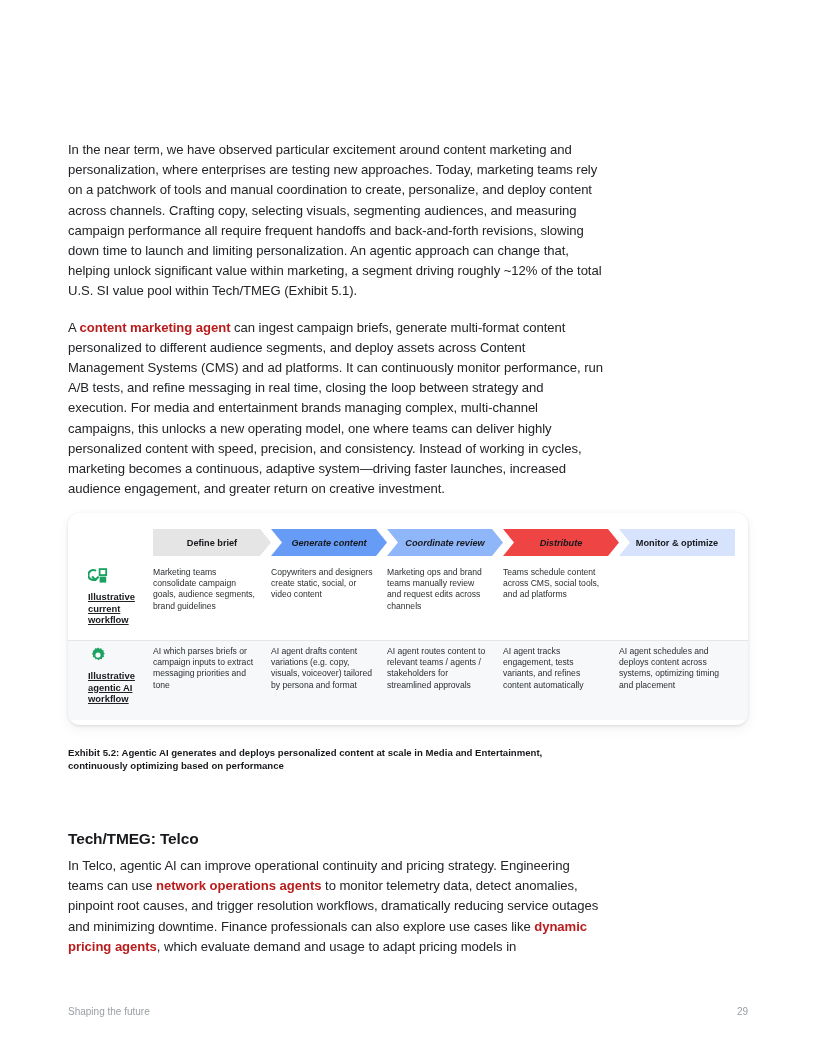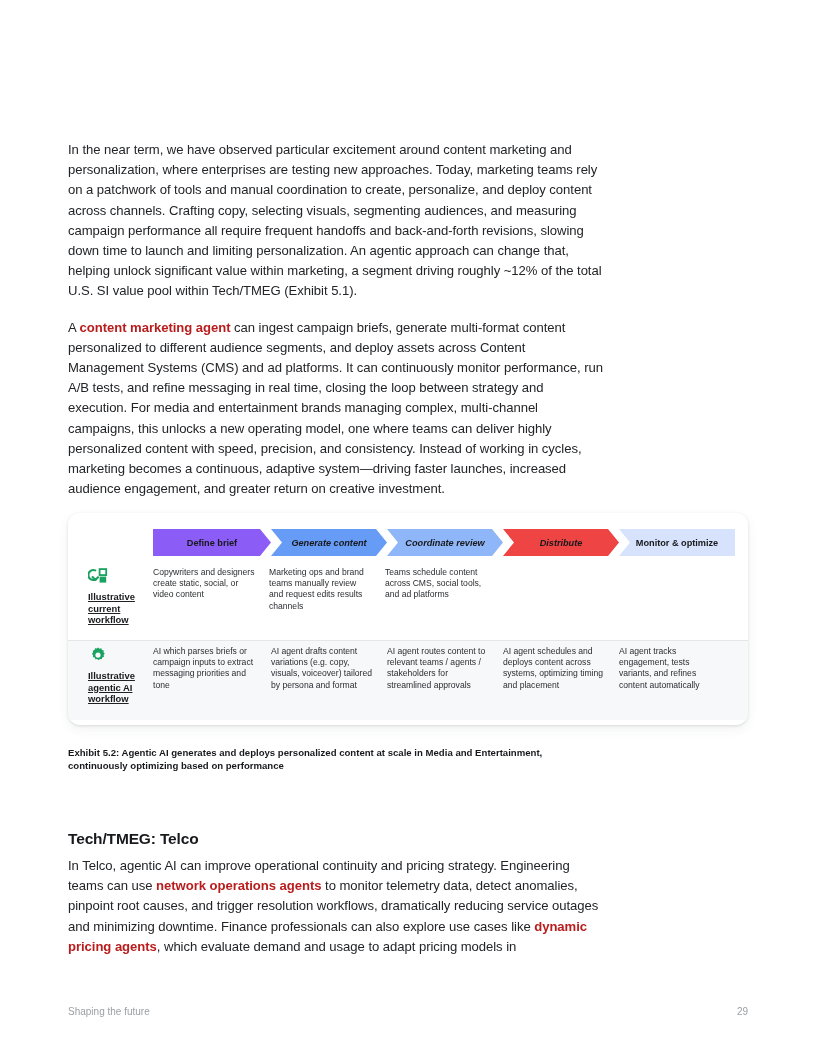--- a/index.html
+++ b/index.html
@@ -174,21 +174,21 @@
 <div class="page">
 
   <div class="content">
     <p class="body-text">In the near term, we have observed particular excitement around content marketing and personalization, where enterprises are testing new approaches. Today, marketing teams rely on a patchwork of tools and manual coordination to create, personalize, and deploy content across channels. Crafting copy, selecting visuals, segmenting audiences, and measuring campaign performance all require frequent handoffs and back-and-forth revisions, slowing down time to launch and limiting personalization. An agentic approach can change that, helping unlock significant value within marketing, a segment driving roughly ~12% of the total U.S. SI value pool within Tech/TMEG (Exhibit 5.1).</p>
     <p class="body-text"><span>A </span><b>content marketing agent</b><span> can ingest campaign briefs, generate multi-format content personalized to different audience segments, and deploy assets across Content Management Systems (CMS) and ad platforms. It can continuously monitor performance, run A/B tests, and refine messaging in real time, closing the loop between strategy and execution. For media and entertainment brands managing complex, multi-channel campaigns, this unlocks a new operating model, one where teams can deliver highly personalized content with speed, precision, and consistency. Instead of working in cycles, marketing becomes a continuous, adaptive system—driving faster launches, increased audience engagement, and greater return on creative investment.</span></p>
   </div>
 
   <div class="exhibit-card">
 
     <div class="chev-bar">
-      <div class="chev c0" style="background: #8b5cf6;">
+      <div class="chev c0" style="background: #e5e5e5;">
           <span>Define brief</span>
         </div>
       <div class="chev c1" style="background: rgb(102, 155, 246);">
           <span>Generate content</span>
         </div>
       <div class="chev c2" style="background: rgb(143, 182, 248);">
           <span>Coordinate review</span>
         </div>
       <div class="chev c3" style="background: #ef4444;">
           <span>Distribute</span>
@@ -205,40 +205,41 @@
           <span class="ico">
             <svg width="20" height="20" viewBox="0 0 20 20">
               <path d="M7.3 3.4a5 5 0 1 0 0 9.2" fill="none" stroke="#1aa260" stroke-width="2.1" stroke-linecap="round"></path>
               <path d="M4.6 10.1 L7.4 13 L10 10.2" fill="none" stroke="#1aa260" stroke-width="2.1" stroke-linecap="round" stroke-linejoin="round"></path>
               <rect x="11.6" y="2.1" width="6.6" height="6" fill="none" stroke="#1aa260" stroke-width="1.8"></rect>
               <rect x="11.6" y="9.6" width="6.6" height="6" fill="#1aa260"></rect>
             </svg>
           </span>
           <div class="lbl">Illustrative current workflow</div>
         </div>
+        <div class="cell first">Marketing teams consolidate campaign goals, audience segments, brand guidelines</div>
         <div class="cell">Copywriters and designers create static, social, or video content</div>
-        <div class="cell">Marketing ops and brand teams manually review and request edits results channels</div>
+        <div class="cell">Marketing ops and brand teams manually review and request edits across channels</div>
         <div class="cell">Teams schedule content across CMS, social tools, and ad platforms</div>
       </div>
 
       <div class="row row-agentic">
         <div class="rowlabel">
           <span class="ico">
             <svg width="20" height="20" viewBox="0 0 20 20">
               <path d="M10 1.6 l1.5 1.1 1.8-.5 .7 1.7 1.8 .5 -.3 1.8 1.3 1.3 -1.2 1.4 .4 1.8 -1.7 .7 -.6 1.8 -1.8-.2 -1.4 1.2 -1.3-1.2 -1.8 .3 -.7-1.7 -1.8-.6 .2-1.8 -1.2-1.4 1.2-1.3 -.3-1.8 1.7-.7 .6-1.8 1.8 .2z" fill="#1aa260"></path>
               <circle cx="10" cy="9.1" r="2.6" fill="#f6f8fa"></circle>
             </svg>
           </span>
           <div class="lbl">Illustrative agentic AI workflow</div>
         </div>
         <div class="cell first">AI which parses briefs or campaign inputs to extract messaging priorities and tone</div>
         <div class="cell">AI agent drafts content variations (e.g. copy, visuals, voiceover) tailored by persona and format</div>
         <div class="cell">AI agent routes content to relevant teams / agents / stakeholders for streamlined approvals</div>
+        <div class="cell">AI agent tracks engagement, tests variants, and refines content automatically</div>
         <div class="cell">AI agent schedules and deploys content across systems, optimizing timing and placement</div>
-        <div class="cell">AI agent tracks engagement, tests variants, and refines content automatically</div>
       </div>
 
     </div>
   </div>
 
   <div class="exhibit-caption">Exhibit 5.2: Agentic AI generates and deploys personalized content at scale in Media and Entertainment, continuously optimizing based on performance</div>
 
   <h2 class="section-title">Tech/TMEG: Telco</h2>
 
   <div class="content-lower">

